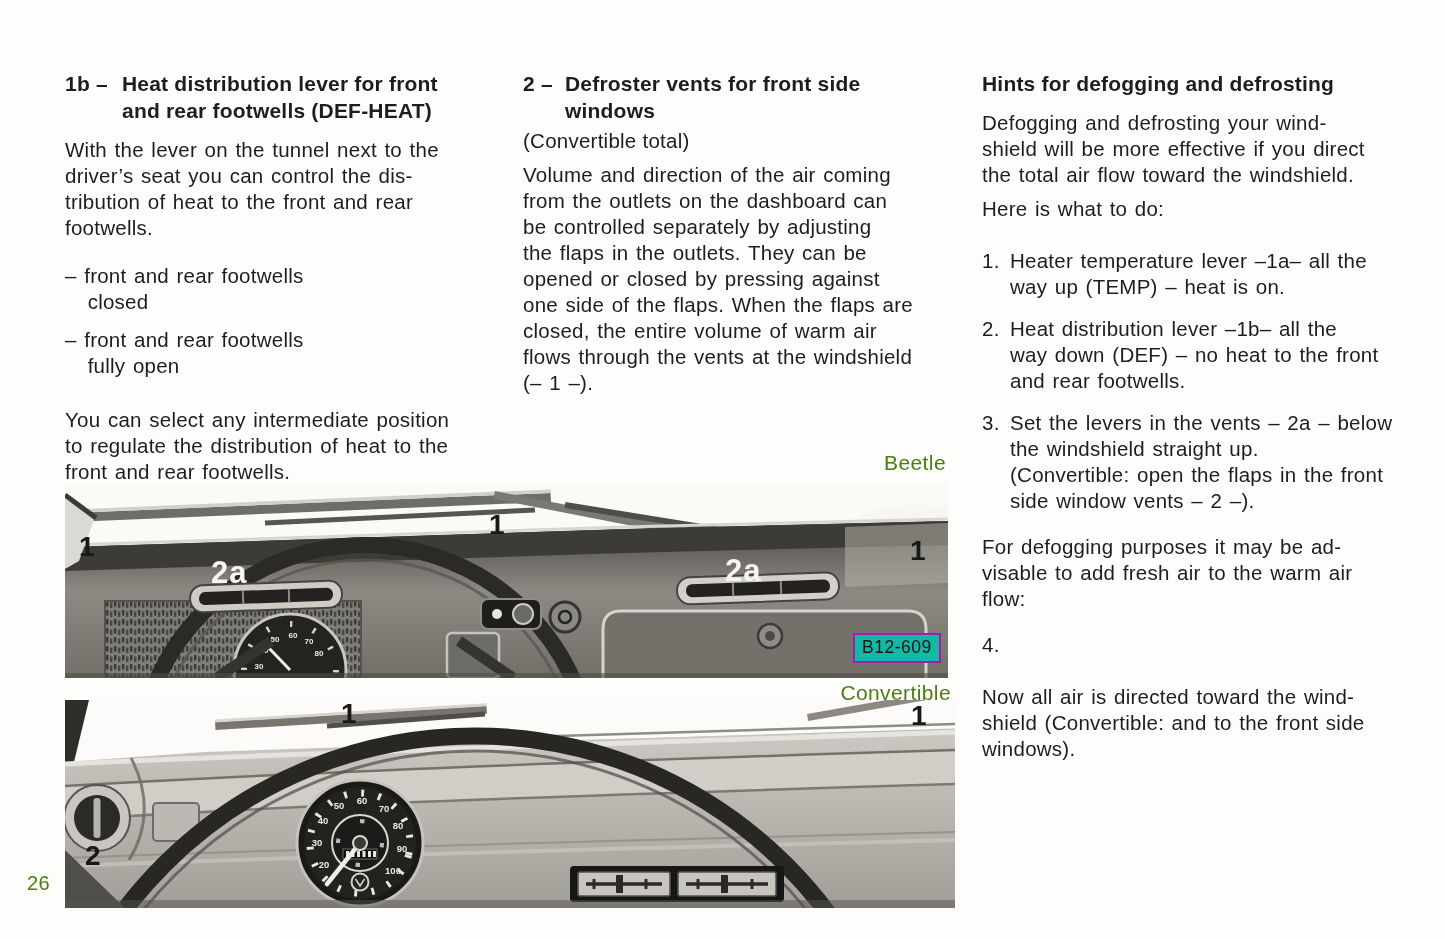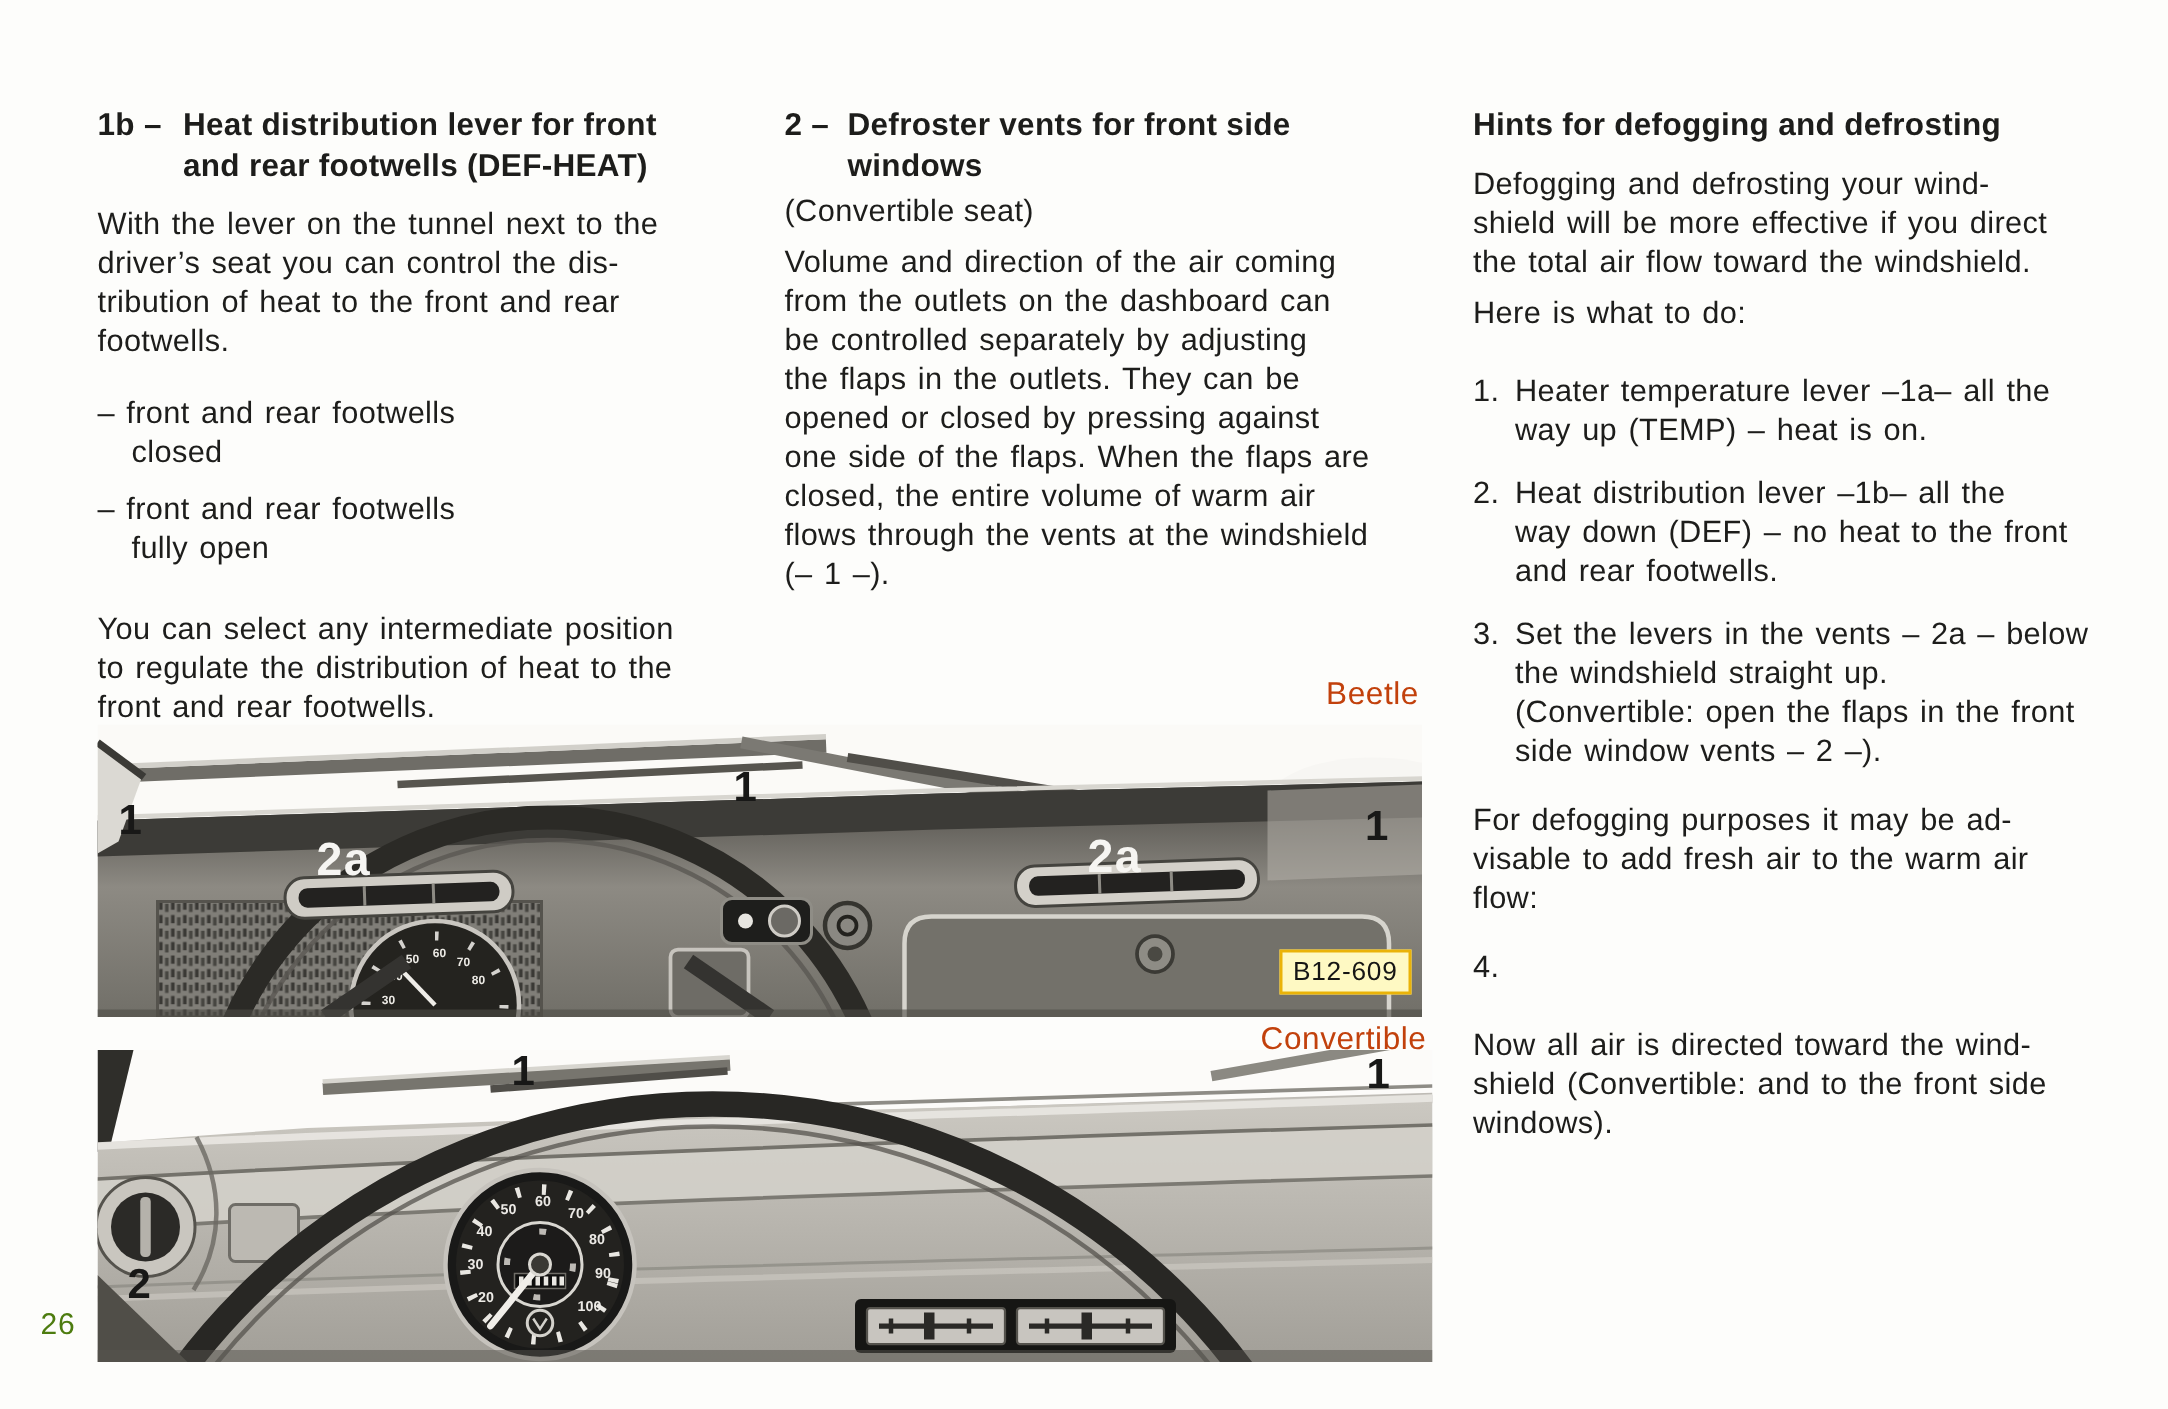--- a/index.html
+++ b/index.html
@@ -15,26 +15,26 @@
   .heading{font-size:21px;font-weight:700;line-height:27px;letter-spacing:.2px;display:flex;}
   .heading .marker{flex:0 0 57px;}
   .heading .marker.m42{flex:0 0 42px;}
   .lines{white-space:pre-wrap;}
   .body-text{font-size:20.5px;line-height:26px;letter-spacing:.25px;word-spacing:1.6px;}
   .subheading{font-size:20.5px;line-height:26px;letter-spacing:.25px;}
   .lever-row{display:flex;margin-bottom:12px;}
   .lever-term{flex:0 0 128px;}
   .step{display:flex;margin-bottom:16px;}
   .step .num{flex:0 0 28px;}
-  .photo-label{position:absolute;font-size:21px;letter-spacing:.4px;text-align:right;color:#c2410c;}
+  .photo-label{position:absolute;font-size:21px;letter-spacing:.4px;text-align:right;color:#4d7c0f;}
   .photo{position:absolute;}
   .photo svg{display:block;}
   .co{position:absolute;font-size:28px;font-weight:600;color:#181817;line-height:1;}
   .vent-label{position:absolute;font-size:31px;font-weight:700;color:#f6f5f2;line-height:1;letter-spacing:1px;}
-  .ref{position:absolute;background:#fef9c3;border:2px solid #eab308;font-size:17.5px;
+  .ref{position:absolute;background:#14b8a6;border:2px solid #a21caf;font-size:17.5px;
        padding:1px 7px 2px 7px;letter-spacing:.5px;color:#161615;line-height:1.3;}
   #page-num{position:absolute;left:27px;top:872px;font-size:20px;color:#4d7c0f;letter-spacing:.5px;}
   svg text{font-family:"Liberation Sans","DejaVu Sans",sans-serif;}
 </style>
 </head>
 <body>
 
 <div class="col" id="col1">
   <div class="heading" style="margin-bottom:13px;">
     <span class="marker">1b –</span>
@@ -59,21 +59,21 @@
 to regulate the distribution of heat to the
 front and rear footwells.</div>
 </div>
 
 <div class="col" id="col2">
   <div class="heading" style="margin-bottom:4px;">
     <span class="marker m42">2 –</span>
     <span class="lines">Defroster vents for front side
 windows</span>
   </div>
-  <div class="subheading" style="margin-bottom:8px;">(Convertible seat)</div>
+  <div class="subheading" style="margin-bottom:8px;">(Convertible total)</div>
   <div class="body-text lines">Volume and direction of the air coming
 from the outlets on the dashboard can
 be controlled separately by adjusting
 the flaps in the outlets. They can be
 opened or closed by pressing against
 one side of the flaps. When the flaps are
 closed, the entire volume of warm air
 flows through the vents at the windshield
 (– 1 –).</div>
 </div>

